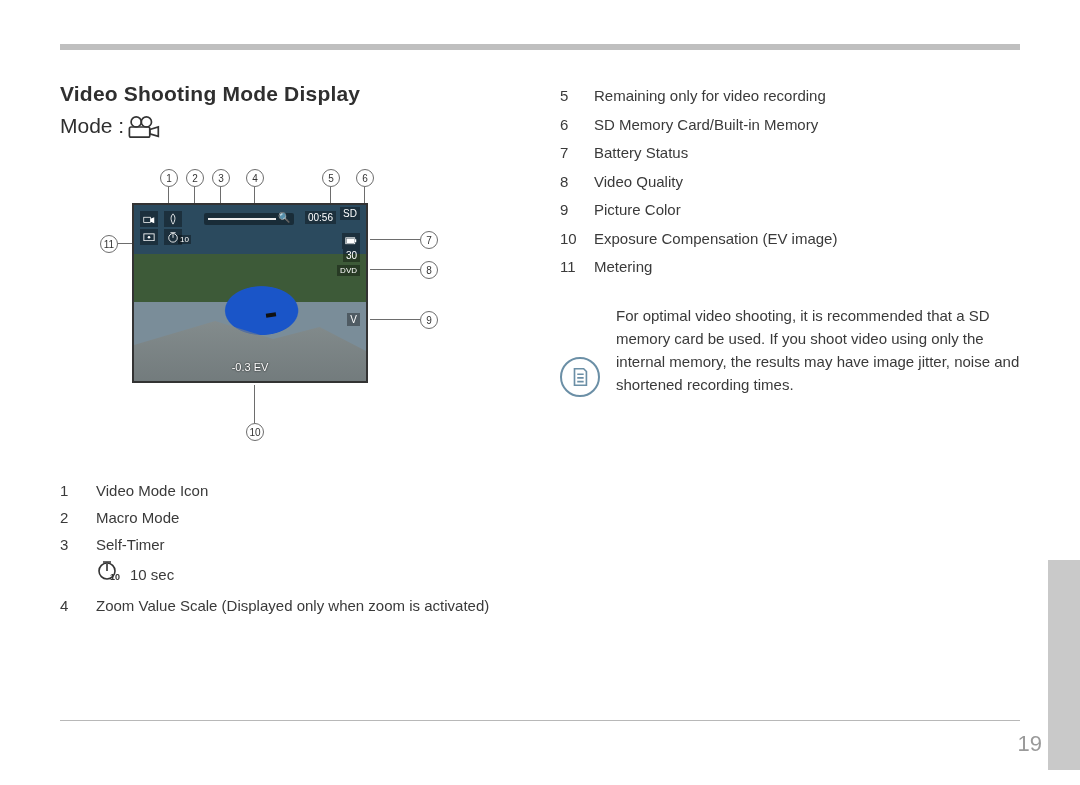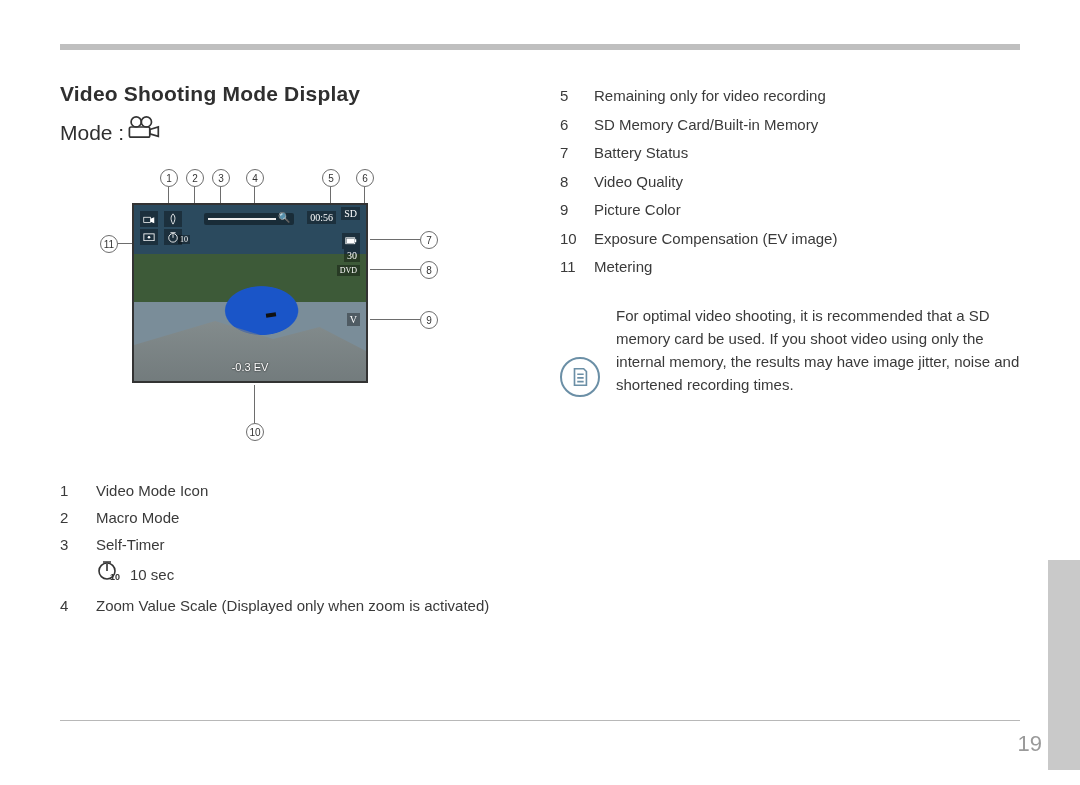--- a/index.html
+++ b/index.html
@@ -53,37 +53,37 @@
   .col-right {
     position:absolute; top:0; left:500px; right:0;
   }
 
   h1 {
     margin:0 0 4px 0;
     font-size:21px; font-weight:600; color:#2f2f2f; letter-spacing:.2px;
   }
   .mode-line {
     margin-top:8px; font-size:21px; font-weight:500; color:#2f2f2f;
-    display:flex; align-items:flex-end; gap:2px;
+    display:flex; align-items:flex-start; gap:2px;
   }
   .mode-line svg { width:34px; height:26px; }
 
   
   .diagram {
     position:relative; margin-top:18px; width:430px; height:290px;
   }
   .lcd {
     position:absolute; left:72px; top:40px; width:236px; height:180px;
     border:2px solid #333; overflow:hidden;
     background:
       radial-gradient(ellipse 60px 40px at 55% 60%, var(--bird) 0 60%, transparent 62%),
       linear-gradient(180deg, var(--osd-bg1) 0 28%, var(--osd-bg2) 28% 55%, var(--osd-bg3) 55% 100%);
   }
   .osd {
-    position:absolute; font-size:10px; color:#fff; font-family: Liberation Serif, serif;
+    position:absolute; font-size:10px; color:#fff; font-family: Liberation Sans, sans-serif;
     background:rgba(0,0,0,.35); padding:1px 3px; border-radius:0;
   }
   .osd.icon { width:18px; height:16px; display:flex; align-items:center; justify-content:center; }
   .zoom-scale {
     position:absolute; top:8px; left:70px; width:90px; height:12px;
     background:rgba(0,0,0,.4); border-radius:2px; display:flex; align-items:center;
   }
   .zoom-scale::before{
     content:""; position:absolute; left:4px; right:18px; top:5px; height:2px; background:#eee;
   }

